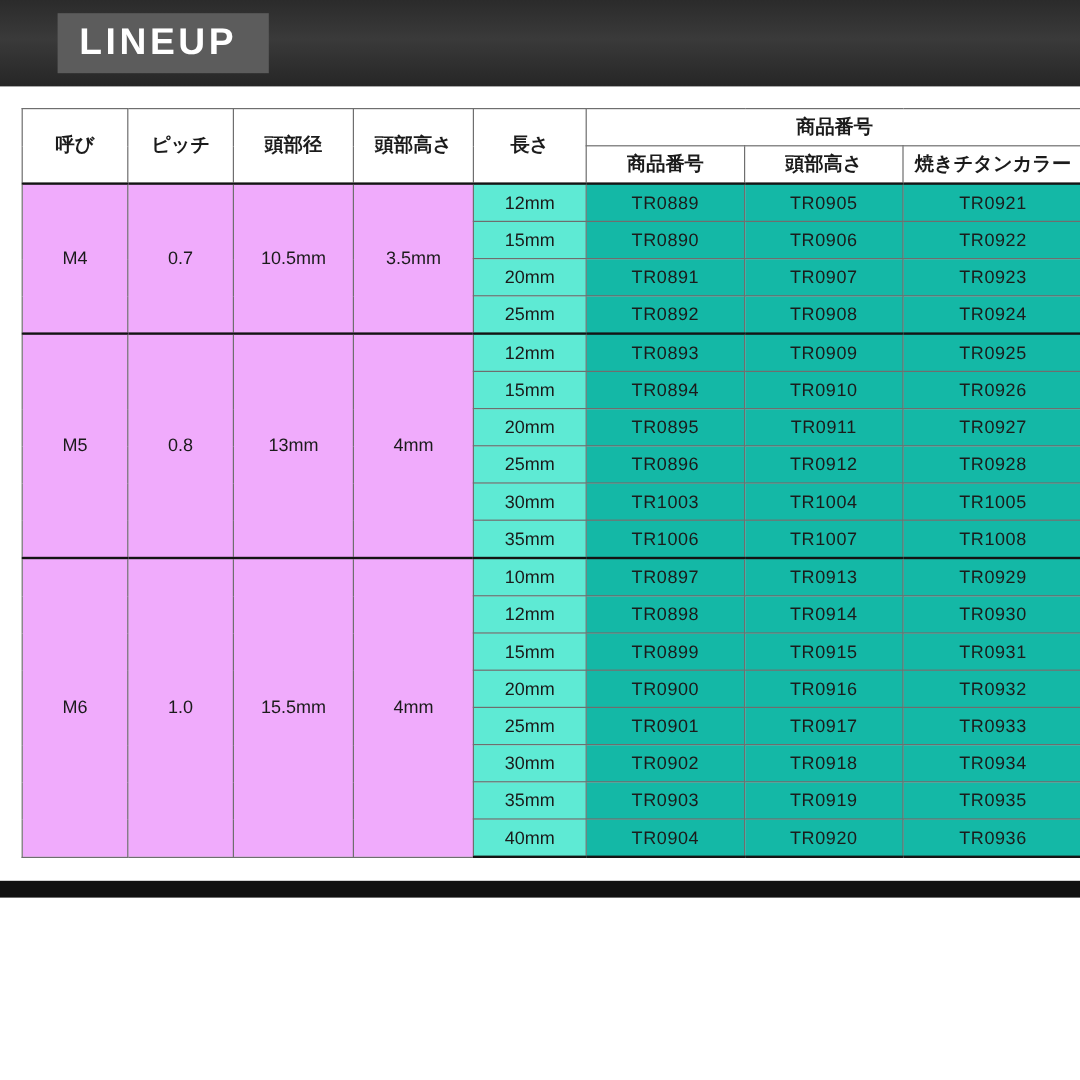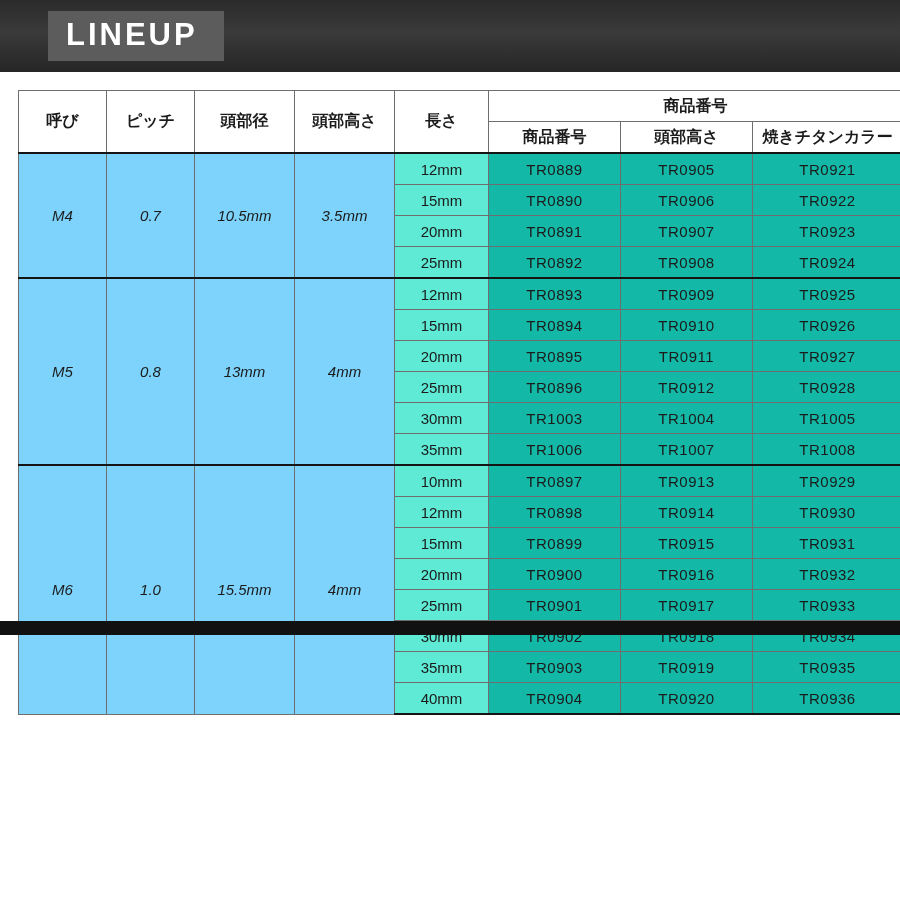--- a/index.html
+++ b/index.html
@@ -10,21 +10,21 @@
   body {
     width: 900px;
     height: 900px;
     font-family: "Liberation Sans", sans-serif;
     color: #1a1a1a;
     overflow: hidden;
   }
   .page {
     position: relative;
     width: 900px;
-    height: 635px;
+    height: 748px;
     box-sizing: border-box;
   }
   
   .header-band {
     position: relative;
     height: 72px;
     background: linear-gradient(to bottom, #2b2b2b 0%, #3a3a3a 45%, #262626 100%);
     display: flex;
     align-items: center;
   }
@@ -63,24 +63,23 @@
     vertical-align: middle;
   }
   table.lineup thead th {
     background: #ffffff;
     font-weight: bold;
     font-size: 16px;
   }
   td.groupcell {
     font-size: 17px;
     font-weight: normal;
-    background: #7dd3fc;
+    background: #f0abfc;
     border-top: 2px solid #141414;
     border-bottom: 2px solid #141414;
-    font-style: italic;
   }
   tr.group-first td {
     border-top: 2px solid #141414;
   }
   tr.group-last td {
     border-bottom: 2px solid #141414;
   }
   td.len {
     background: #5eead4;
     font-size: 15px;

